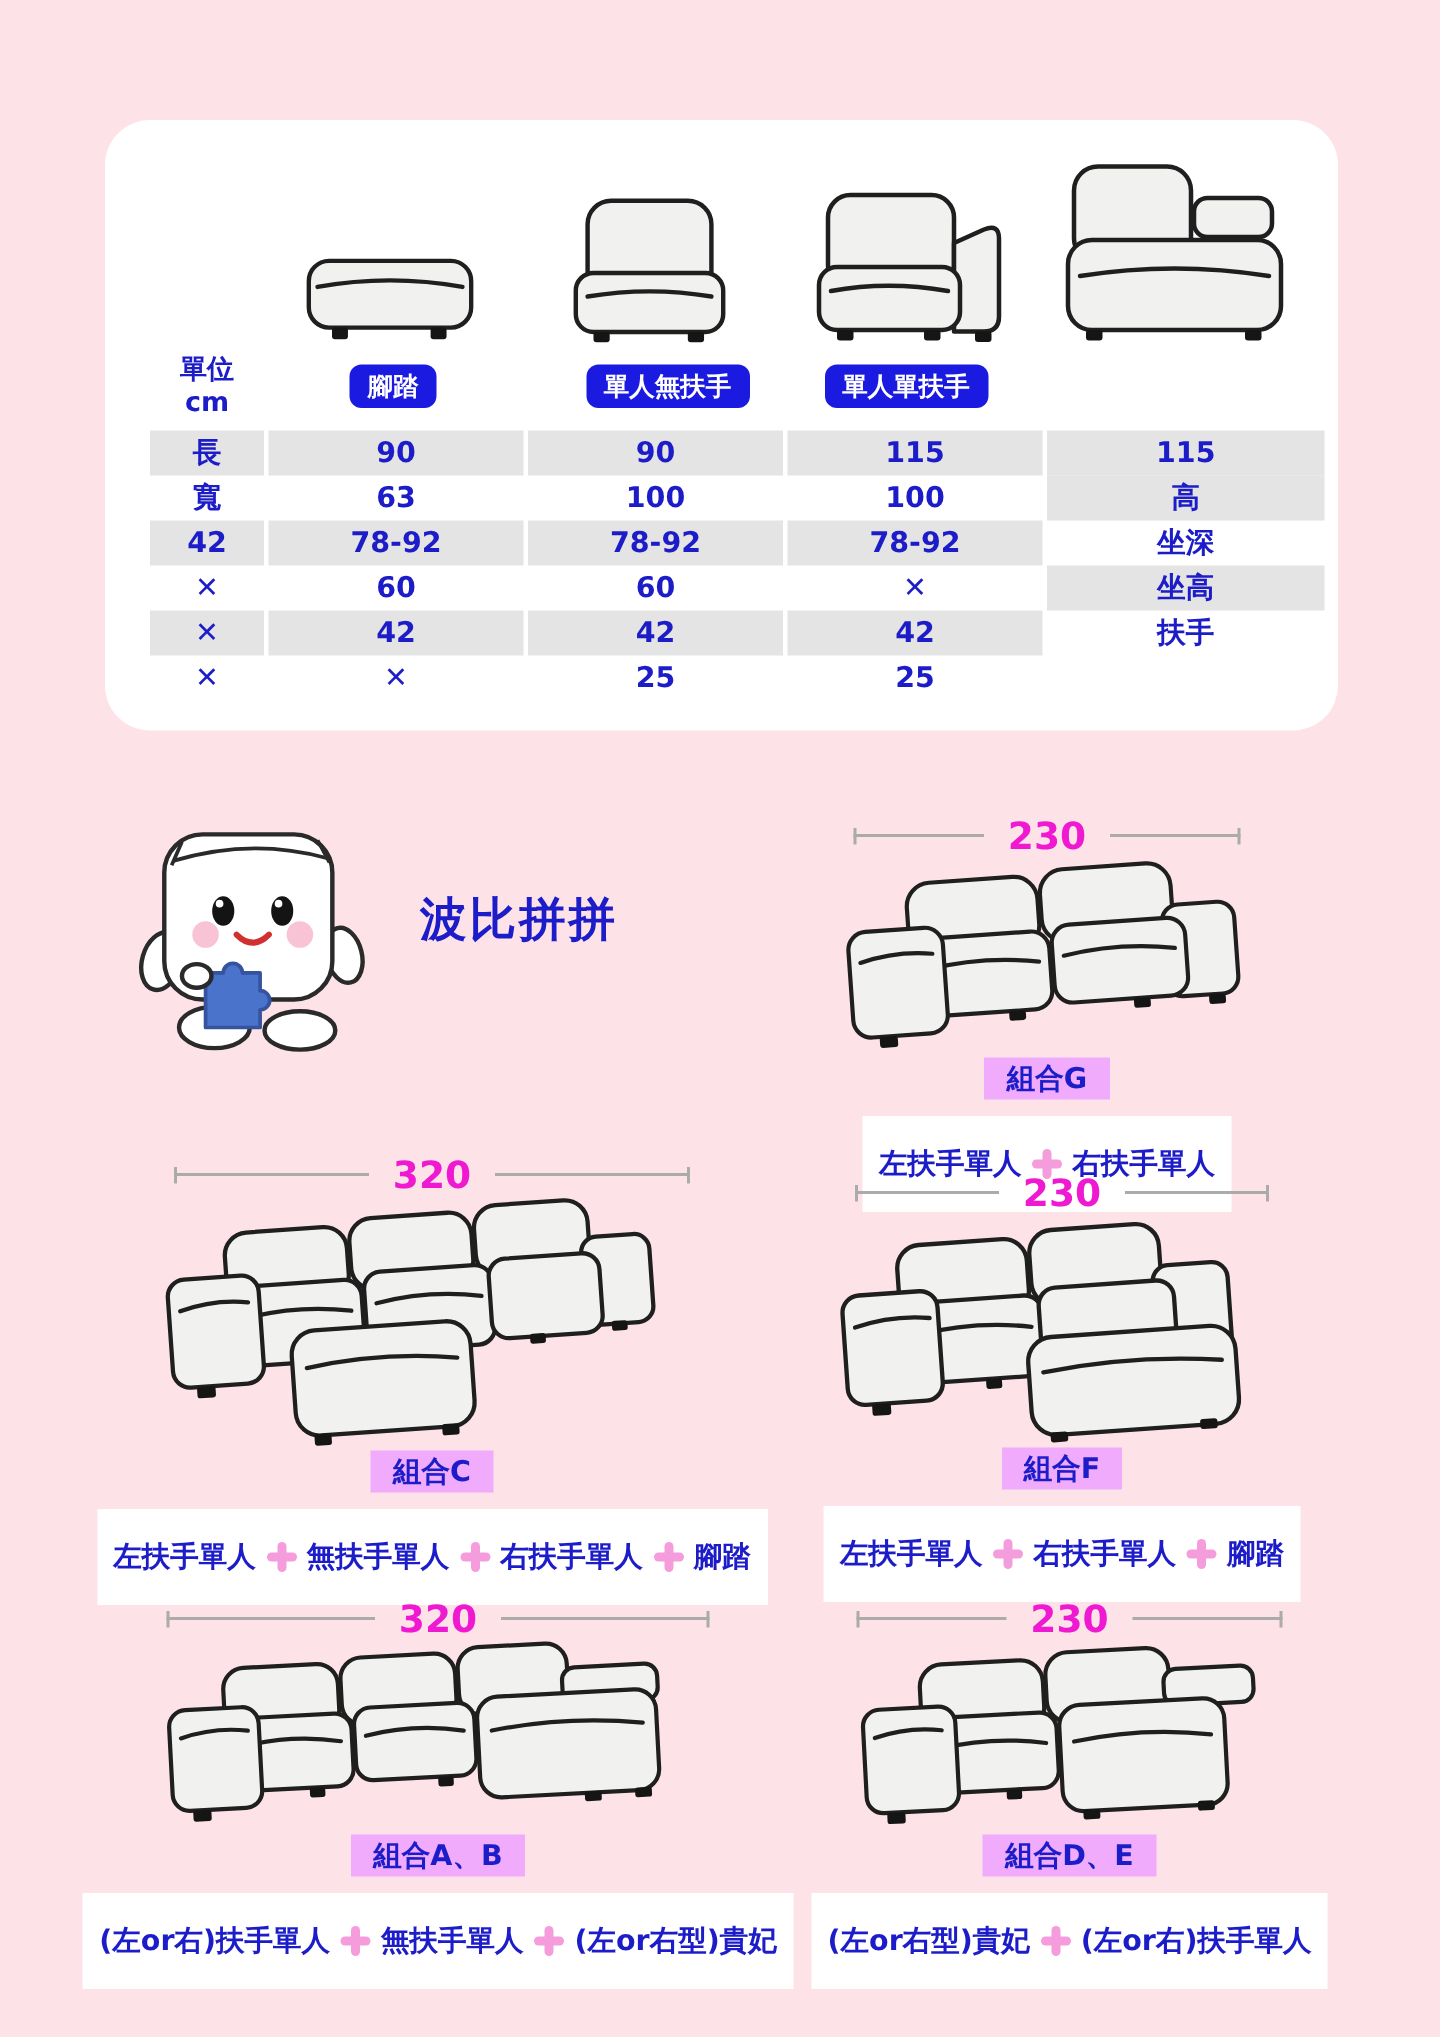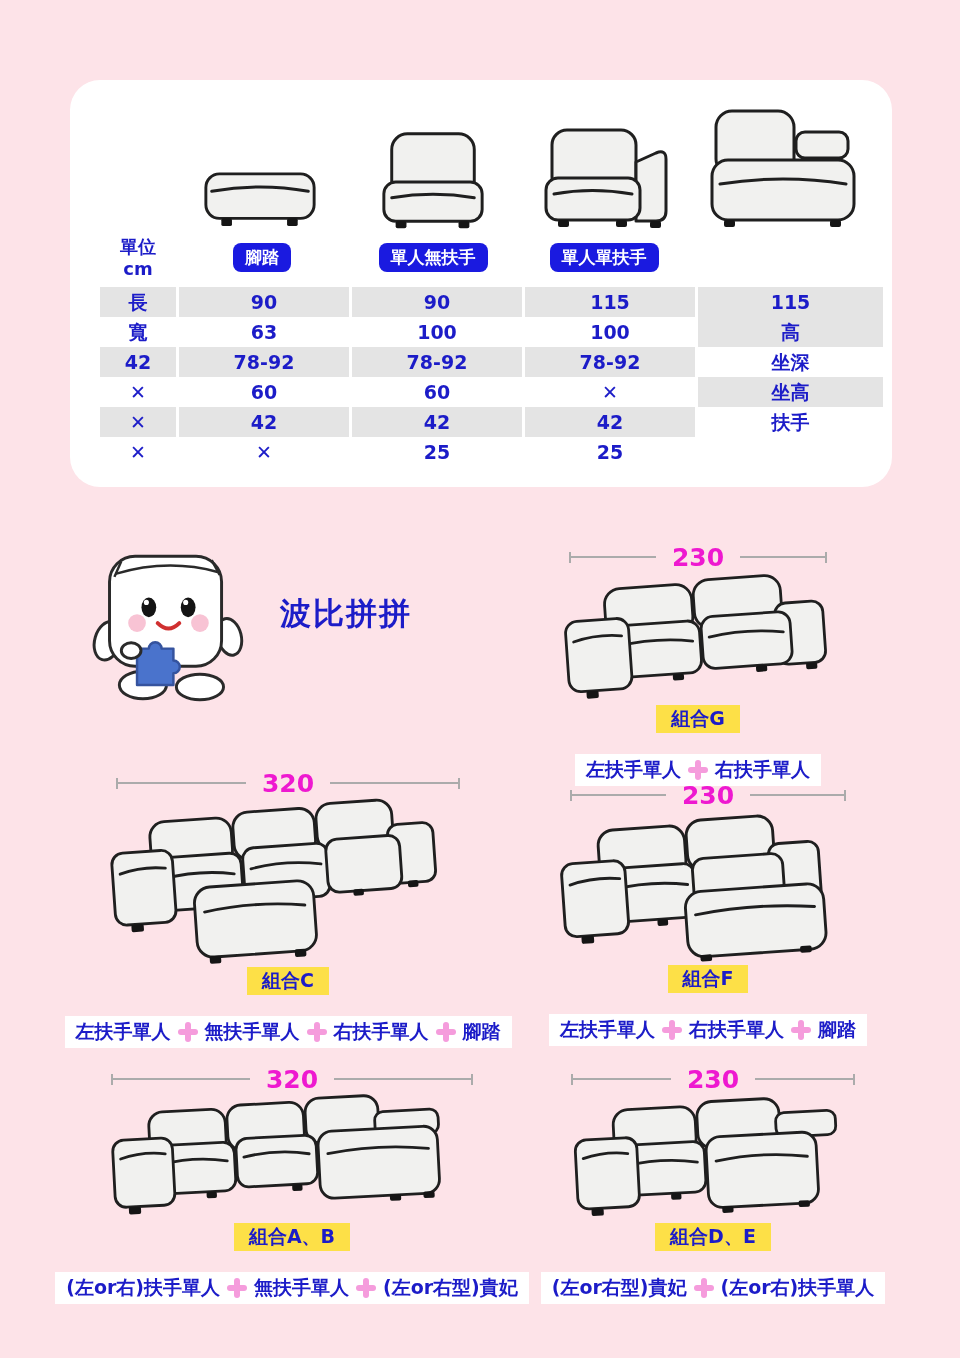--- a/index.html
+++ b/index.html
@@ -35,22 +35,22 @@
 
   
   .combo{position:absolute;display:flex;flex-direction:column;align-items:center;}
   .dim{width:86%;display:flex;align-items:center;height:26px;text-align:right;}
   .dim-num{font-size:25px;font-weight:bold;color:var(--magenta);margin:0 16px;white-space:nowrap;}
   .seg{flex:1;height:2px;background:#ababab;position:relative;}
   .seg::before{content:"";position:absolute;width:2px;height:11px;background:#ababab;top:-4.5px;}
   .seg.l::before{left:0;}
   .seg.r::before{right:0;}
   .sofa{margin-top:2px;}
-  .name-strip{background:#fde047;padding:1px 15px;margin-top:3px;font-size:19px;font-weight:bold;color:var(--blue);white-space:nowrap;}
-  .formula{background:#fff;margin-top:21px;padding:3px 11px;display:flex;align-items:center;gap:7px;font-size:19px;font-weight:bold;color:var(--blue);white-space:nowrap;}
+  .name-strip{background:#f0abfc;padding:1px 15px;margin-top:3px;font-size:19px;font-weight:bold;color:var(--blue);white-space:nowrap;}
+  .formula{background:#fff;margin-top:11px;padding:19px 11px;display:flex;align-items:center;gap:7px;font-size:19px;font-weight:bold;color:var(--blue);white-space:nowrap;}
   .plus{width:20px;height:20px;position:relative;flex:none;}
   .plus::before,.plus::after{content:"";position:absolute;background:var(--plus);border-radius:3px;}
   .plus::before{left:0;top:7px;width:20px;height:6px;}
   .plus::after{left:7px;top:0;width:6px;height:20px;}
 
   
   .line{stroke:var(--ink);stroke-width:3;fill:#f1f1ef;stroke-linejoin:round;stroke-linecap:round;}
   .seam{fill:none;}
   .foot{fill:#151515;stroke:none;}
 </style>
@@ -95,21 +95,21 @@
     <rect class="foot" x="122" y="112" width="11" height="7" rx="2"></rect>
   </svg>
 
   <div class="unit-label">
     <div>單位</div>
     <div>cm</div>
   </div>
   <div class="pill-wrap" style="left:177px;width:170px">
     <span class="pill">腳踏</span>
   </div>
-  <div class="pill-wrap" style="left:348px;width:170px">
+  <div class="pill-wrap" style="left:360px;width:170px">
     <span class="pill">單人無扶手</span>
   </div>
   <div class="pill-wrap" style="left:519px;width:170px">
     <span class="pill">單人單扶手</span>
   </div>
 
   <div class="spec-table">
     <div class="cell g">長</div>
     <div class="cell g">90</div>
     <div class="cell g">90</div>

